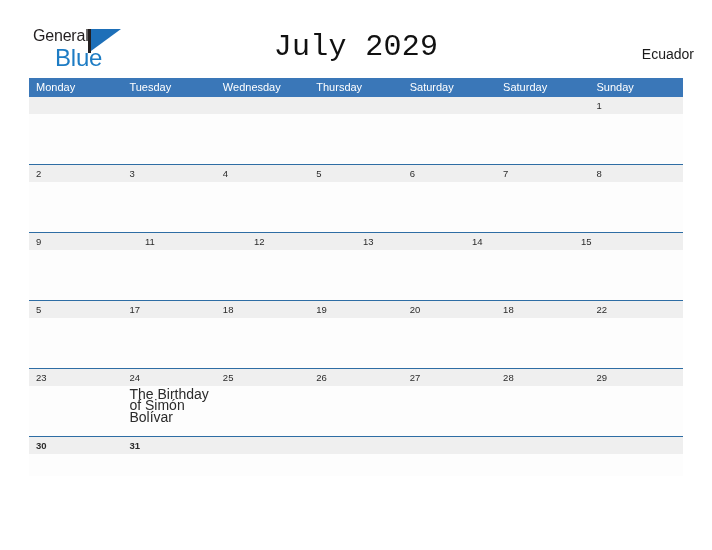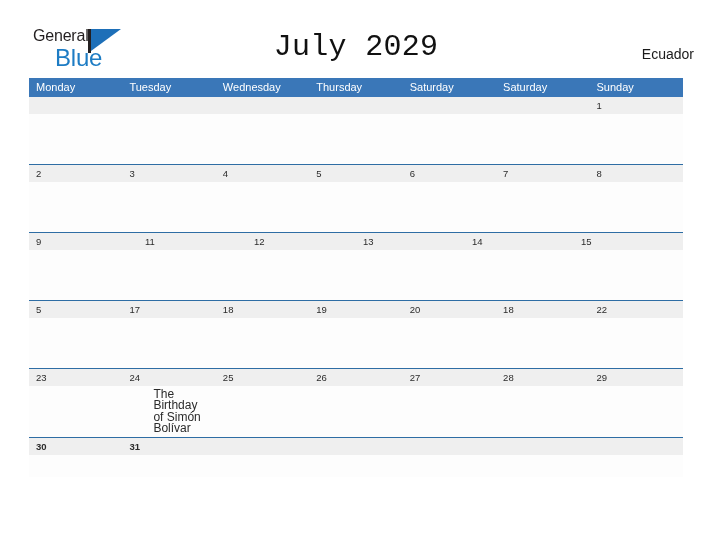--- a/index.html
+++ b/index.html
@@ -144,24 +144,23 @@
 
   .event-band {
     display: flex;
     background: #fdfdfd;
     min-height: 50px;
   }
   .event-cell {
     flex: 1 1 0;
     padding: 3px 6px 2px 7px;
     box-sizing: border-box;
-    font-size: 12px;
+    font-size: 14px;
     line-height: 11.4px;
     color: #2b2b2b;
-    margin-left: 24px;
   }
   .event-cell .ev {
     display: block;
   }
 
   .week-row.last .event-band {
     min-height: 22px;
   }
 </style>
 </head>

